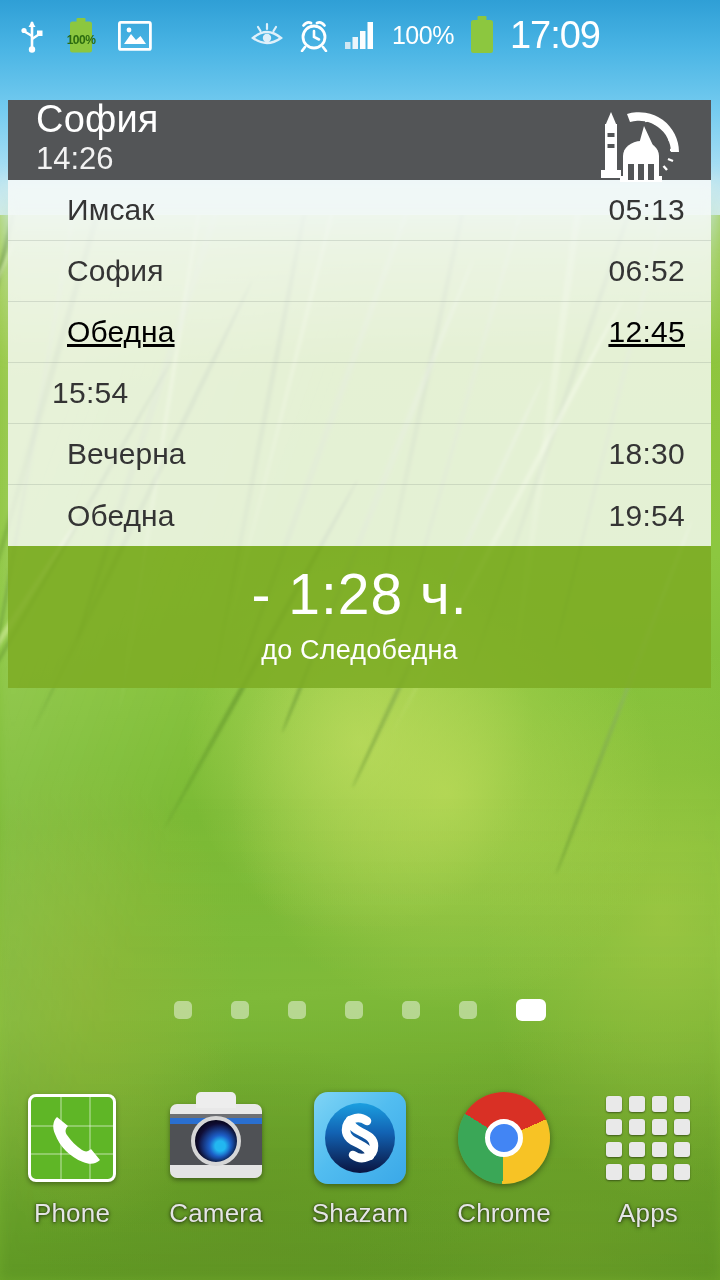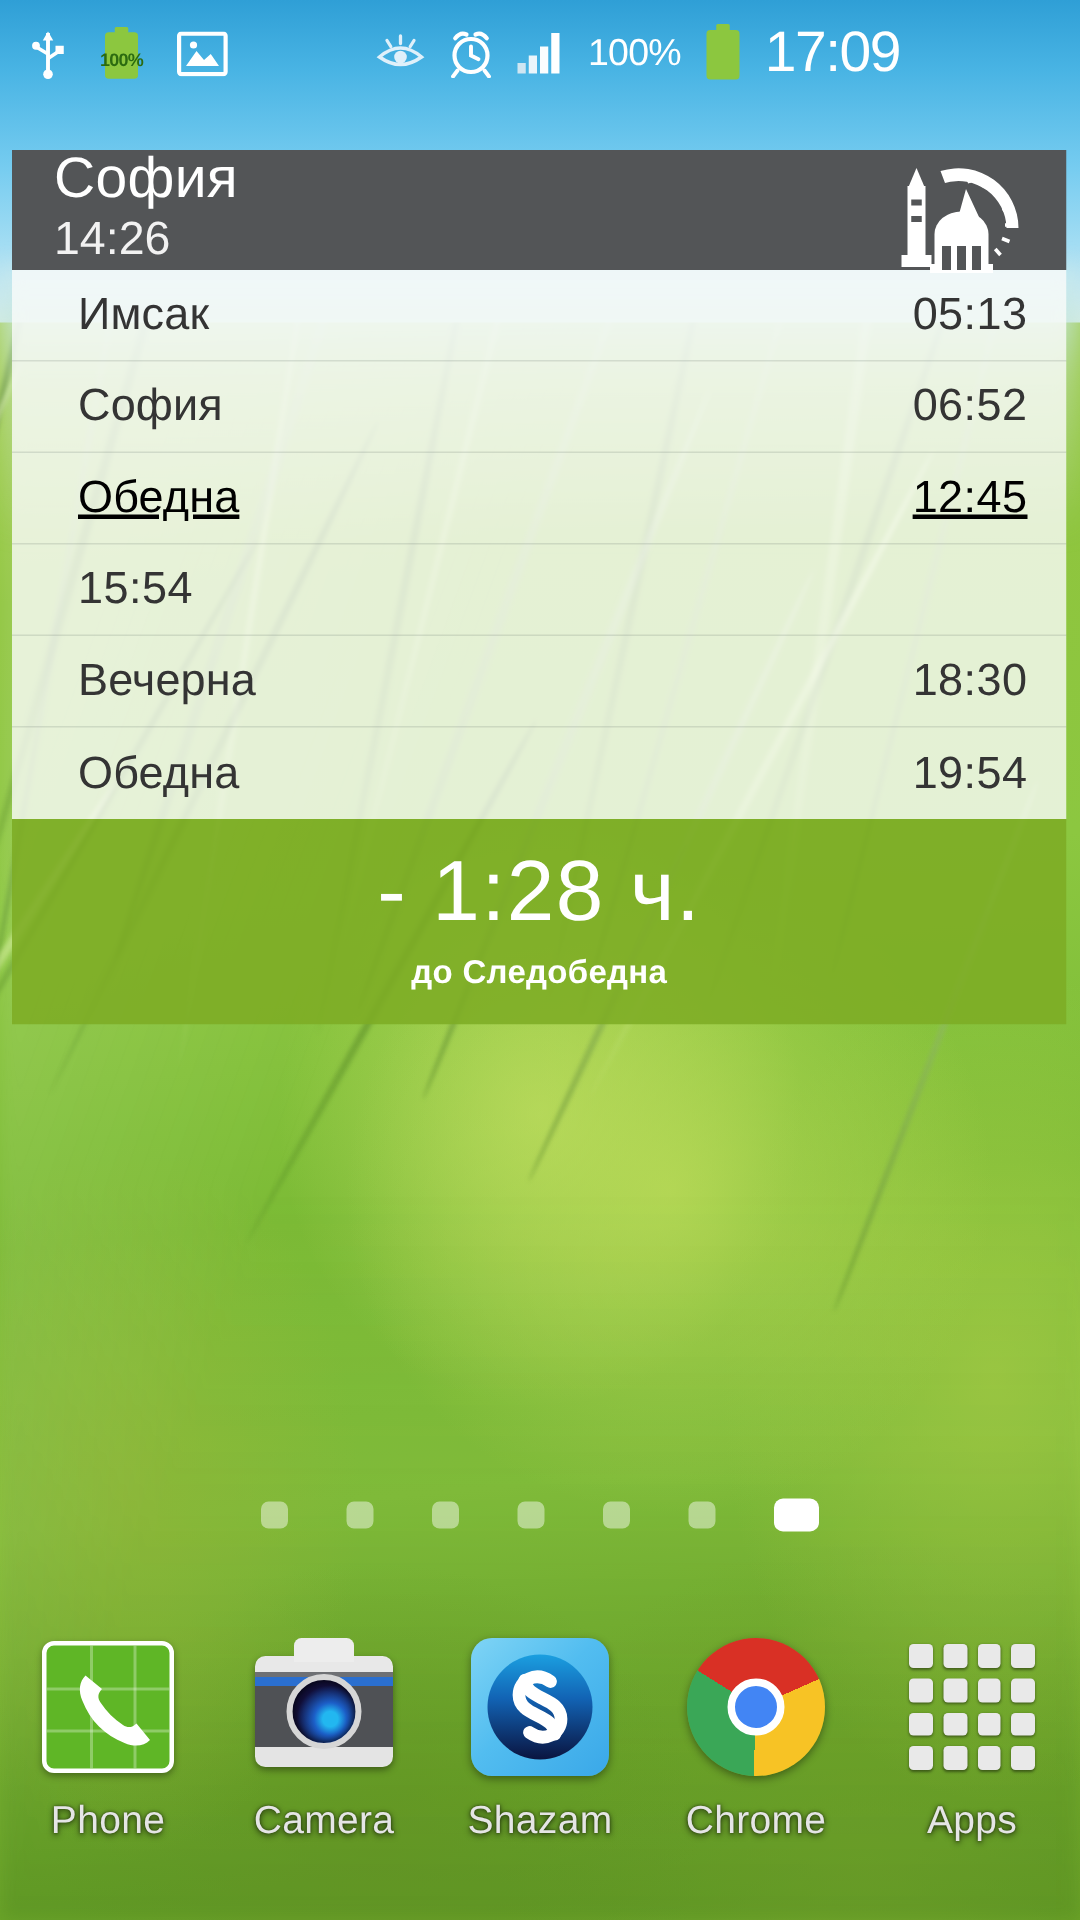--- a/index.html
+++ b/index.html
@@ -96,32 +96,32 @@
   #w-logo { width:104px; height:88px; flex:0 0 auto; }
 
   #w-list { background:rgba(250,251,250,.80); }
   .w-row {
     display:flex; align-items:center;
     height:61px;
     padding:0 26px 0 44px;
     border-bottom:1px solid rgba(120,130,125,.22);
   }
   .w-row:last-child { border-bottom:none; }
-  .w-name { font-size:30px; color:#343434; flex:1; letter-spacing:.1px; }
+  .w-name { font-size:30px; color:#343434; flex:1; letter-spacing:.1px;margin-left:15px; }
   .w-val  { font-size:30px; color:#343434; letter-spacing:.3px; }
   .w-row.active .w-name, .w-row.active .w-val { color:#000000;text-decoration:underline; }
 
   #w-countdown {
     background:rgba(125,172,36,.88);
     padding:20px 0 22px;
     text-align:center;
     color:#ffffff;
   }
   #w-cd-main { font-size:57px; font-weight:300; letter-spacing:1px; line-height:1; }
-  #w-cd-sub  { font-size:22px; font-weight:700; margin-top:12px; letter-spacing:.2px; }
+  #w-cd-sub  { font-size:27px; font-weight:400; margin-top:12px; letter-spacing:.2px; }
 
   
   #pagedots {
     position:absolute; left:0; top:999px; width:720px;
     display:flex; justify-content:center; align-items:center; gap:39px;
     z-index:25;
   }
   .pdot { width:18px; height:18px; border-radius:5px; background:rgba(255,255,255,.45); }
   .pdot.on { width:30px; height:22px; border-radius:6px; background:#ffffff; }
 

